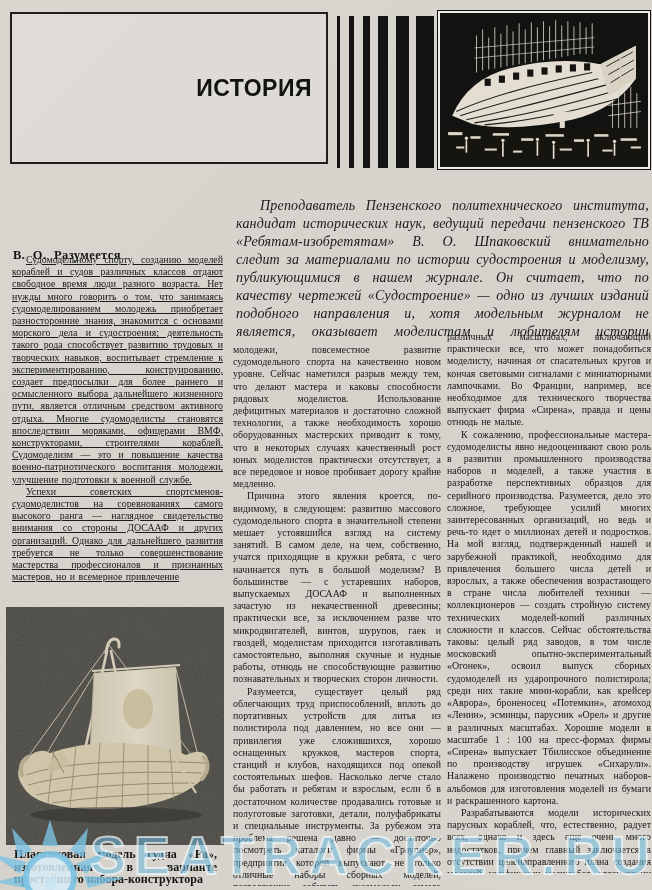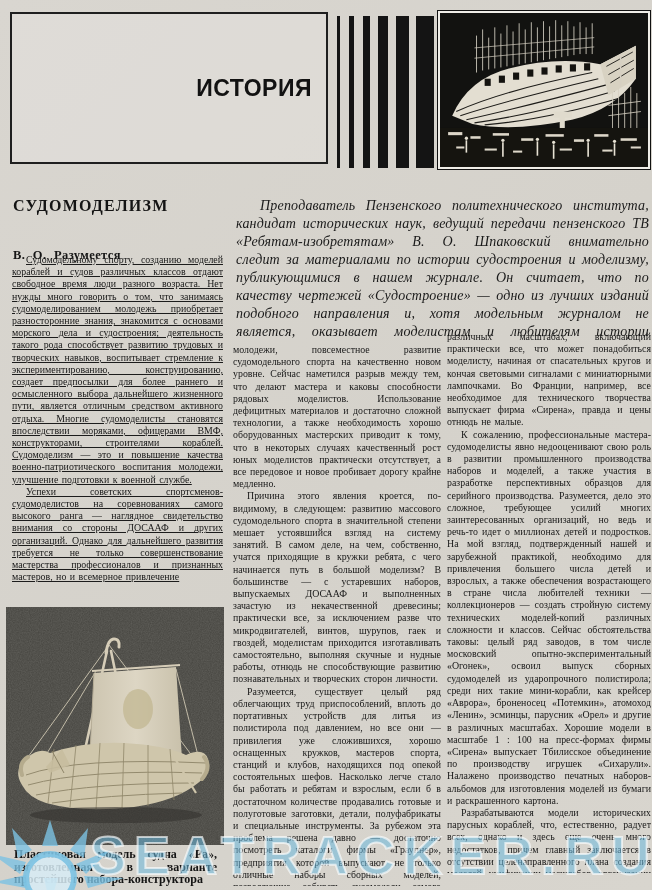--- a/index.html
+++ b/index.html
@@ -205,21 +205,20 @@
           <circle cx="62" cy="124" r="1.6"></circle>
         <circle cx="96" cy="123" r="1.6"></circle>
           <circle cx="112" cy="126" r="1.6"></circle>
         <circle cx="146" cy="124" r="1.6"></circle>
           <circle cx="172" cy="125" r="1.6"></circle>
       </g>
     </svg>
   </div>
 
   <div class="art-title">
-    <div>СУДОМОДЕЛИЗМ</div>
   </div>
   <div class="art-author">В. О. Разумеется</div>
 
   <div class="intro">
     <p>Преподаватель Пензенского политехнического института, кандидат исторических наук, ведущий передачи пензенского ТВ «Ребятам-изобретятам» В. О. Шпаковский внимательно следит за материалами по истории судостроения и моделизму, публикующимися в нашем журнале. Он считает, что по качеству чертежей «Судостроение» — одно из лучших изданий подобного направления и, хотя модельным журналом не является, оказывает моделистам и любителям истории отечественного флота большую помощь. В связи с этим Вячеслав Олегович предложил статью, рассказывающую о перспективах развития промышленного производства моделей и предметов для творчества, как юных судомоделистов, так и коллекционеров моделей и для спортсменов-судомоделистов. Разработкой и внедрением в серийное производство новых типов В. О. Шпаковский занимается уже много лет — принимал участие во Всесоюзных конкурсах моделей-игрушек, где завоевывал ряд дипломов.</p>
   </div>
 
   <div class="col-left body-text">
     <p class="ind">Судомодельному спорту, созданию моделей кораблей и судов различных классов отдают свободное время люди разного возраста. Нет нужды много говорить о том, что занимаясь судомоделированием молодежь приобретает разносторонние знания, знакомится с основами морского дела и судостроения; деятельность такого рода способствует развитию трудовых и творческих навыков, воспитывает стремление к экспериментированию, конструированию, создает предпосылки для более раннего и осмысленного выбора дальнейшего жизненного пути, является отличным средством активного отдыха. Многие судомоделисты становятся впоследствии моряками, офицерами ВМФ, конструкторами, строителями кораблей. Судомоделизм — это и повышение качества военно-патриотического воспитания молодежи, улучшение подготовки к военной службе.</p>
     <p class="ind">Успехи советских спортсменов-судомоделистов на соревнованиях самого высокого ранга — наглядное свидетельство внимания со стороны ДОСААФ и других организаций. Однако для дальнейшего развития требуется не только совершенствование мастерства профессионалов и признанных мастеров, но и всемерное привлечение</p>

